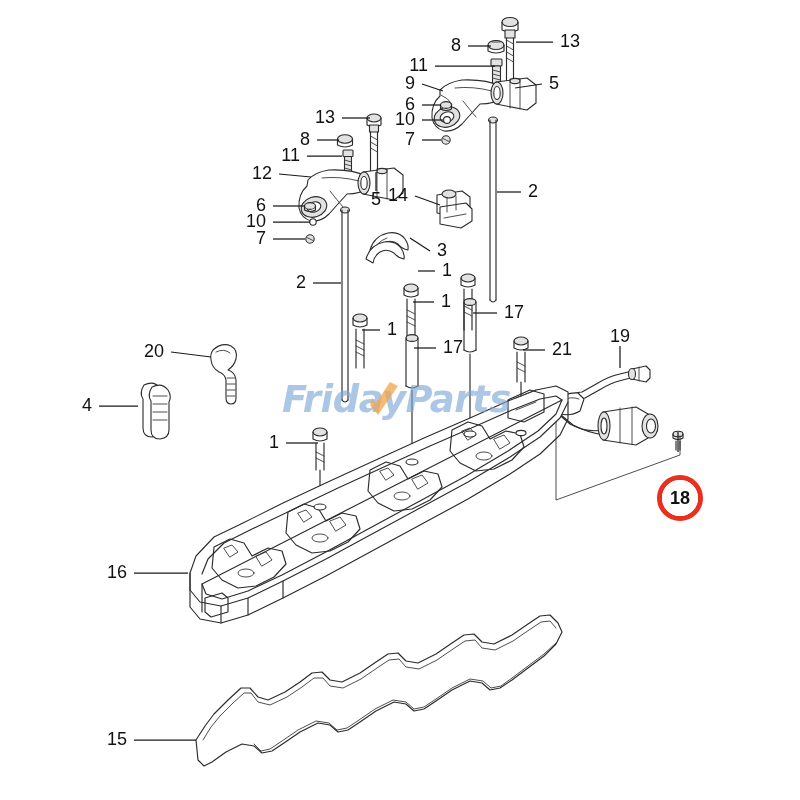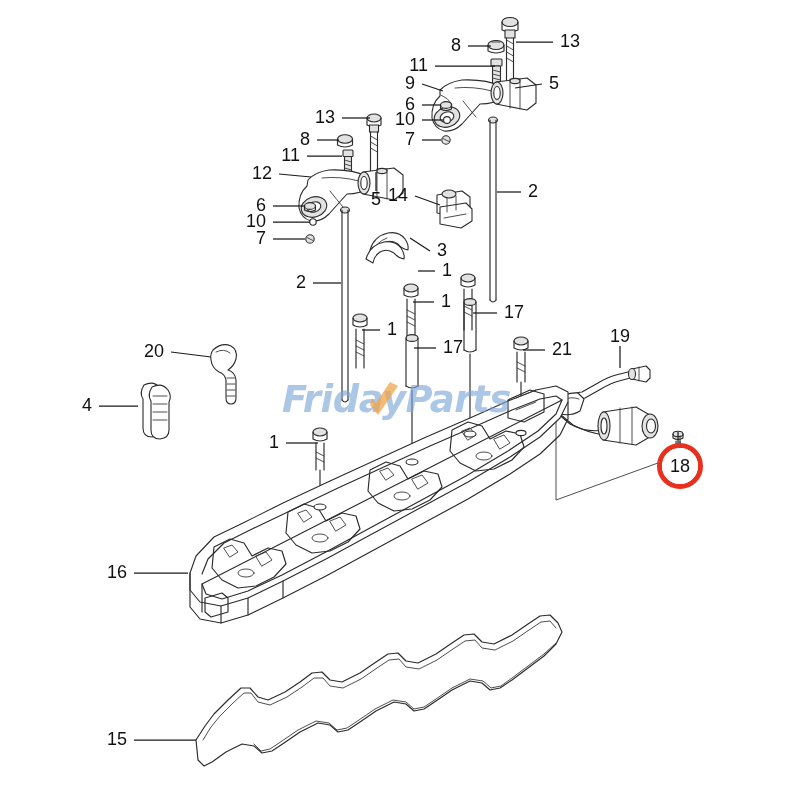--- a/index.html
+++ b/index.html
@@ -521,21 +521,21 @@
           <text class="callout-label anchor-end" x="127" y="573">16</text>
         </g>
         <g>
           <path class="leader" d="M134,740 L196,740"></path>
           <text class="callout-label anchor-end" x="127" y="740">15</text>
         </g>
       </g>
 
   </svg>
 
-  <div id="highlight-ring" style="left: 657px; top: 443px; width: 46px; height: 46px; border: 5px solid rgb(232, 48, 30);">
+  <div id="highlight-ring" style="left: 657px; top: 475px; width: 46px; height: 46px; border: 5px solid rgb(232, 48, 30); font-weight: bold;">
       <div style="position: absolute; left: 0px; top: 0px; width: 100%; height: 100%; display: flex; align-items: center; justify-content: center; font-family: &quot;Liberation Sans&quot;, sans-serif; font-size: 18px; color: rgb(17, 17, 17); background: rgb(255, 255, 255); border-radius: 50%;">18</div>
     </div>
 
   <svg id="watermark" viewBox="0 0 230 46">
     <text class="wm-text" id="wm-label" x="0" y="34"><tspan fill="#7aa6d6">Friday</tspan><tspan fill="#7aa6d6">Parts</tspan></text>
     <path class="wm-check" id="wm-check" d="M88,27 L96,37 L116,8 L108,4 L94,25 L90,20 Z" fill="#f0a44a"></path>
   </svg>
 
 </div>
 

